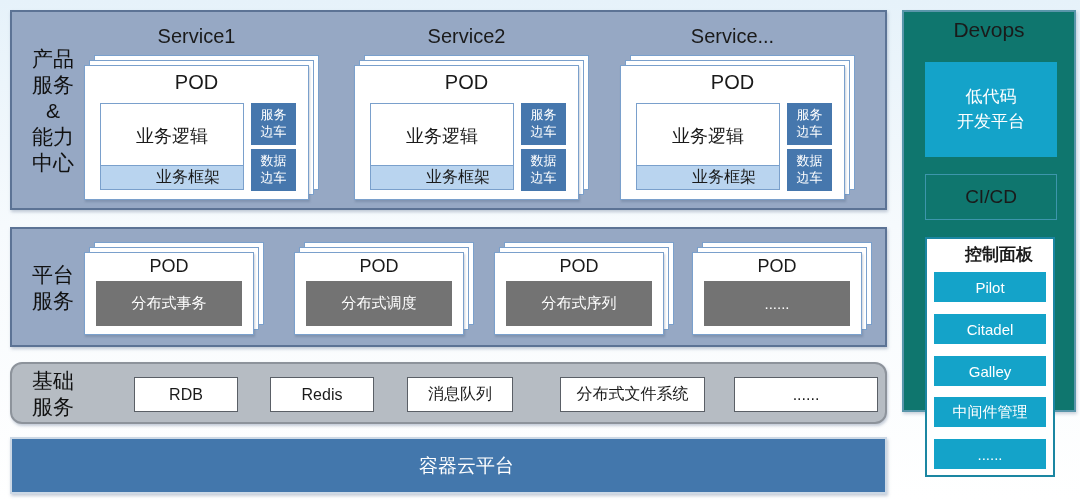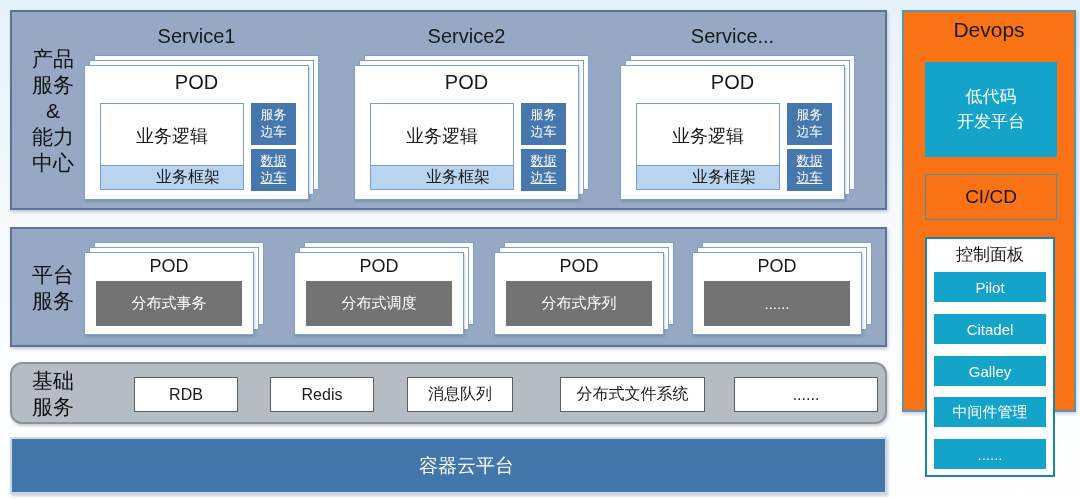--- a/index.html
+++ b/index.html
@@ -43,21 +43,21 @@
                border:1.5px solid #7aa0cc; background:#fff; }
   .logic { position:absolute; top:0; left:0; right:0; height:63px; display:flex;
            align-items:center; justify-content:center; font-size:18px; }
   .framework { position:absolute; left:0; right:0; bottom:0; height:24px;
                background:#b9d4ef; border-top:1.5px solid #7aa0cc; display:flex;
                align-items:center; justify-content:center; font-size:16px;padding-left:32px; }
   .sidecar { position:absolute; left:166px; width:45px; background:#4677ad; color:#fff;
              font-size:13px; line-height:1.3; display:flex; align-items:center;
              justify-content:center; text-align:center; white-space:pre-line; }
   .sidecar.s1 { top:37px; height:42px; }
-  .sidecar.s2 { top:83px; height:42px;text-decoration:underline; }
+  .sidecar.s2 { top:83px; height:42px; }
 
   
   .pstack { top:23px; width:170px; height:83px; }
   .pstack .pod-label { font-size:18px; padding-top:3px; }
   .pbox { position:absolute; left:11px; top:28px; width:146px; height:45px;
           background:#737373; color:#fff; display:flex; align-items:center;
           justify-content:center; font-size:15px; }
 
   
   .ibox { position:absolute; top:13px; height:35px; background:#fff;
@@ -65,35 +65,35 @@
           justify-content:center; font-size:16px; }
 
   
   .cbar { position:absolute; left:10px; top:437px; width:877px; height:57px;
           background:#4377ac; border:2px solid #ccd8e5; display:flex;
           align-items:center; justify-content:center; color:#fff; font-size:19px;
           font-weight:500; box-shadow:1px 2px 3px rgba(90,110,140,.35);padding-left:36px; }
 
   
   .devops { position:absolute; left:902px; top:10px; width:174px; height:402px;
-            background:#f97316; border:2px solid #5996aa;
+            background:#0f766e; border:2px solid #5996aa;
             box-shadow:1px 2px 3px rgba(90,110,140,.3); }
   .devops-title { position:absolute; top:6px; left:0; width:100%; text-align:center;
                   font-size:21px; font-weight:500; }
   .lowcode { position:absolute; left:21px; top:50px; width:132px; height:95px;
              background:#14a3c9; color:#fff; display:flex; align-items:center;
              justify-content:center; text-align:center; font-size:17px;
              line-height:1.45; white-space:pre-line; }
   .cicd { position:absolute; left:21px; top:162px; width:132px; height:46px;
           border:1.5px solid #3d96ac; display:flex; align-items:center;
           justify-content:center; font-size:19px; }
   .cpanel { position:absolute; left:21px; top:225px; width:130px; height:240px;
             background:#fff; border:2px solid #1b86a2; }
-  .cpanel-title { position:absolute; top:4px; left:0; width:100%; text-align:center;
-                  font-size:17px; font-weight:400; }
+  .cpanel-title { position:absolute; top:4px; left:9px; width:100%; text-align:center;
+                  font-size:17px; font-weight:700; }
   .cbtn { position:absolute; left:7px; width:112px; height:30px; background:#14a3c9;
           color:#fff; display:flex; align-items:center; justify-content:center;
           font-size:15px; }
 </style>
 </head>
 <body>
 
 <div class="canvas">
 
   <section class="band band-top">

